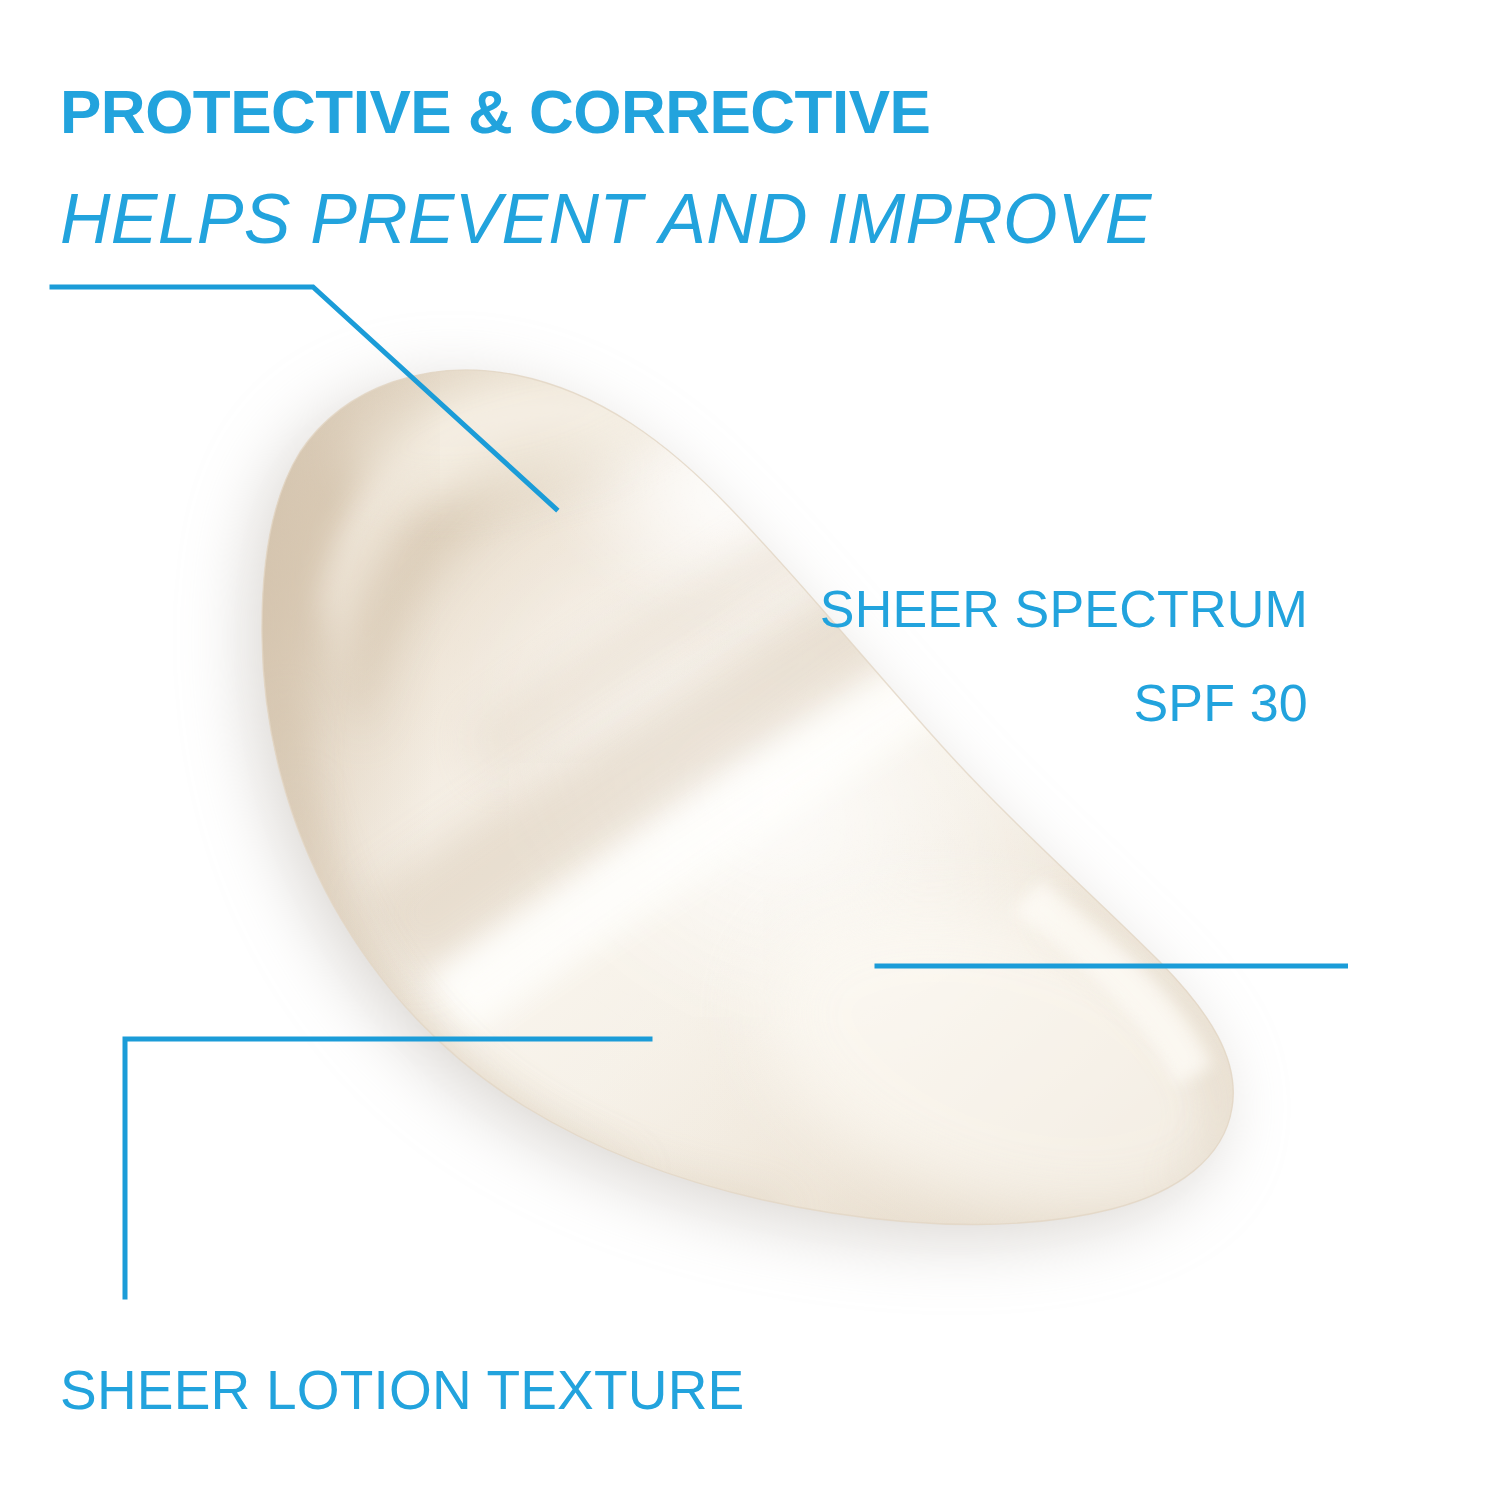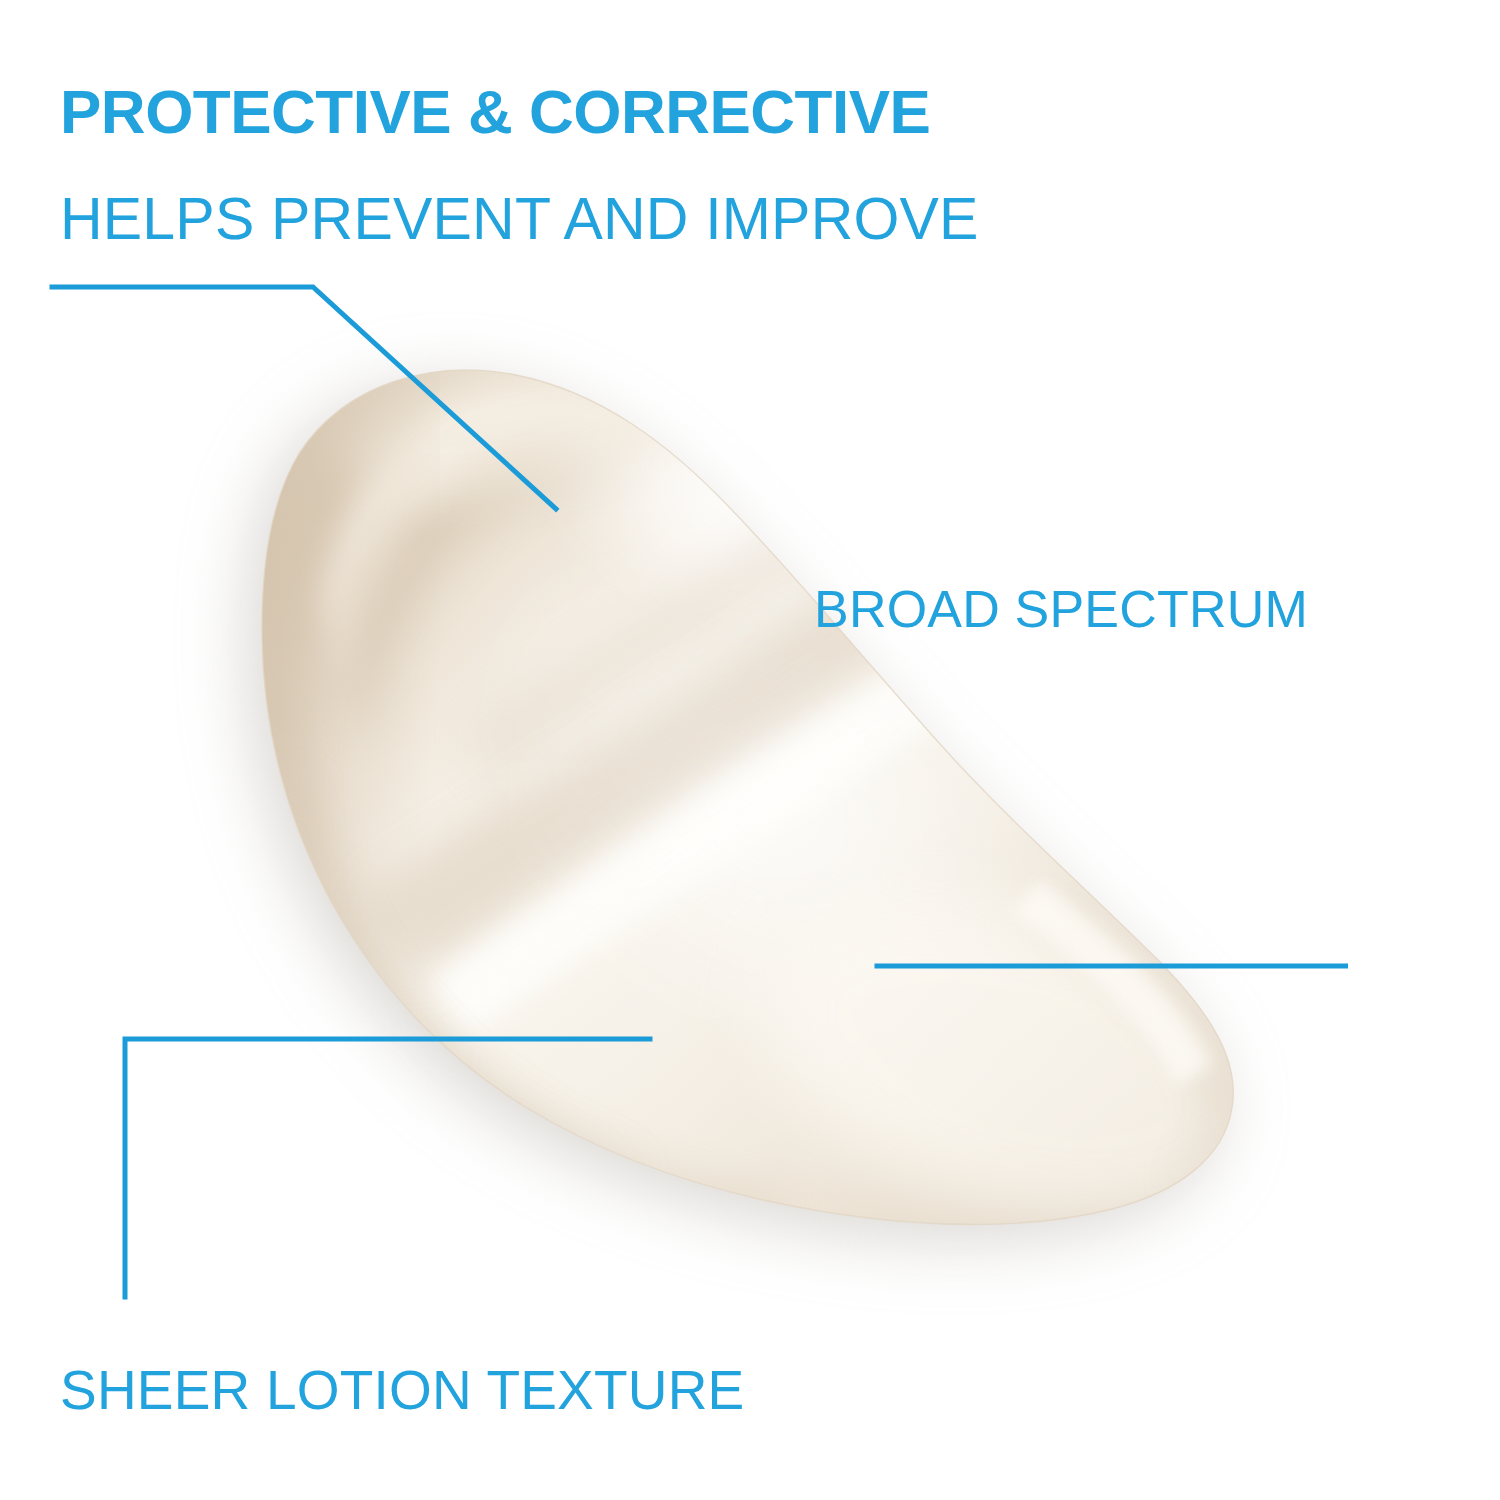--- a/index.html
+++ b/index.html
@@ -64,22 +64,23 @@
     left: 60px;
     top: 46px;
     text-align: left;
   }
   #block-protective .bold-head {
     font-size: 62px;
     line-height: 68px;
     margin-bottom: 6px;
   }
   #block-protective .light-sub {
-    font-size: 59px;
+    font-size: 70px;
     line-height: 70px;
+    font-style: italic;
   }
 
   
   #block-daily {
     right: 40px;
     top: 540px;
     text-align: right;
   }
   #block-daily .bold-head {
     font-size: 53px;
@@ -324,20 +325,21 @@
 
     <path d="M 650 1039 L 125 1039 L 125 1297" fill="none" stroke="#1b9cd8" stroke-width="5" stroke-linecap="square"></path>
   </svg>
 
   <div class="text-block" id="block-protective">
     <span class="ln bold-head">PROTECTIVE &amp; CORRECTIVE</span>
     <span class="ln light-sub">HELPS PREVENT AND IMPROVE</span>
   </div>
 
   <div class="text-block" id="block-daily">
-    <span class="ln light-sub gap-top">BROAD SPECTRUM</span>
+    <span class="ln light-sub gap-top">SHEER SPECTRUM</span>
+    <span class="ln light-sub">SPF 30</span>
   </div>
 
   <div class="text-block" id="block-lightweight">
     <span class="ln light-sub">SHEER LOTION TEXTURE</span>
   </div>
 
 </div>
 
 </body></html>

